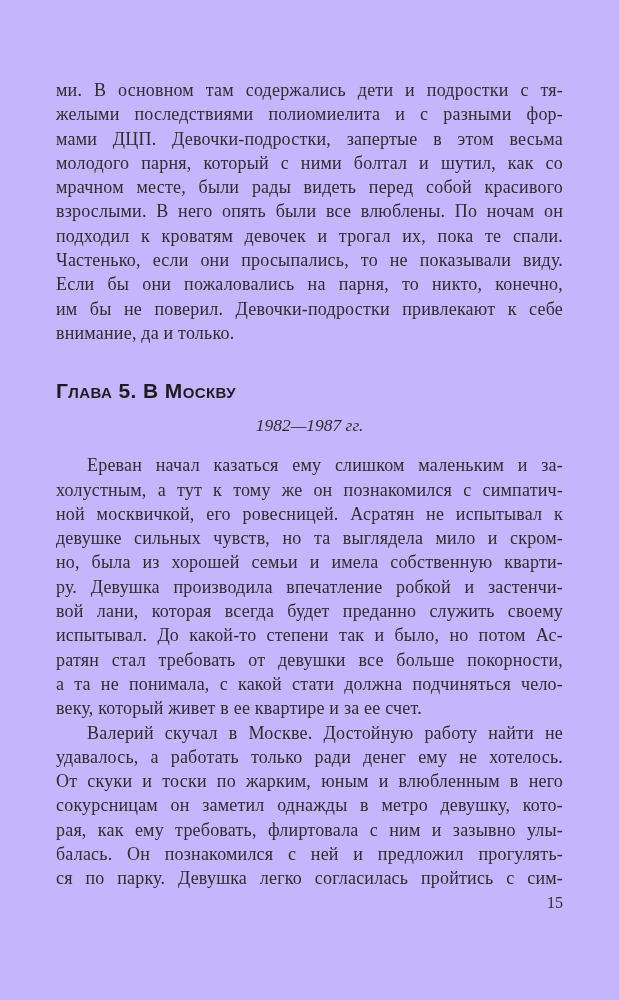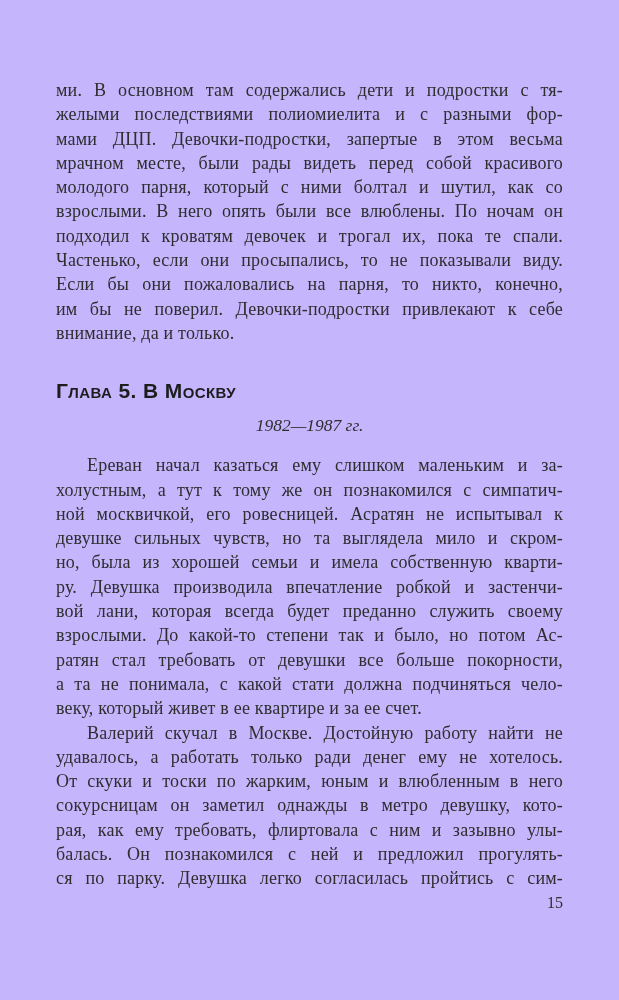--- a/index.html
+++ b/index.html
@@ -54,42 +54,42 @@
 </style>
 </head>
 <body>
 
 <div class="page">
 
   <div class="para">
     <div class="line">ми. В основном там содержались дети и подростки с тя-</div>
     <div class="line">желыми последствиями полиомиелита и с разными фор-</div>
     <div class="line">мами ДЦП. Девочки-подростки, запертые в этом весьма</div>
+    <div class="line">молодого парня, который с ними болтал и шутил, как со</div>
     <div class="line">мрачном месте, были рады видеть перед собой красивого</div>
-    <div class="line">молодого парня, который с ними болтал и шутил, как со</div>
     <div class="line">взрослыми. В него опять были все влюблены. По ночам он</div>
     <div class="line">подходил к кроватям девочек и трогал их, пока те спали.</div>
     <div class="line">Частенько, если они просыпались, то не показывали виду.</div>
     <div class="line">Если бы они пожаловались на парня, то никто, конечно,</div>
     <div class="line">им бы не поверил. Девочки-подростки привлекают к себе</div>
     <div class="line last">внимание, да и только.</div>
   </div>
 
   <div class="chapter">Глава 5. В Москву</div>
   <div class="subtitle">1982—1987 гг.</div>
 
   <div class="para body-block">
     <div class="line indent">Ереван начал казаться ему слишком маленьким и за-</div>
     <div class="line">холустным, а тут к тому же он познакомился с симпатич-</div>
     <div class="line">ной москвичкой, его ровесницей. Асратян не испытывал к</div>
     <div class="line">девушке сильных чувств, но та выглядела мило и скром-</div>
     <div class="line">но, была из хорошей семьи и имела собственную кварти-</div>
     <div class="line">ру. Девушка производила впечатление робкой и застенчи-</div>
     <div class="line">вой лани, которая всегда будет преданно служить своему</div>
-    <div class="line">взрослыми. До какой-то степени так и было, но потом Ас-</div>
+    <div class="line">испытывал. До какой-то степени так и было, но потом Ас-</div>
     <div class="line">ратян стал требовать от девушки все больше покорности,</div>
     <div class="line">а та не понимала, с какой стати должна подчиняться чело-</div>
     <div class="line last">веку, который живет в ее квартире и за ее счет.</div>
   </div>
 
   <div class="para">
     <div class="line indent">Валерий скучал в Москве. Достойную работу найти не</div>
     <div class="line">удавалось, а работать только ради денег ему не хотелось.</div>
     <div class="line">От скуки и тоски по жарким, юным и влюбленным в него</div>
     <div class="line">сокурсницам он заметил однажды в метро девушку, кото-</div>

